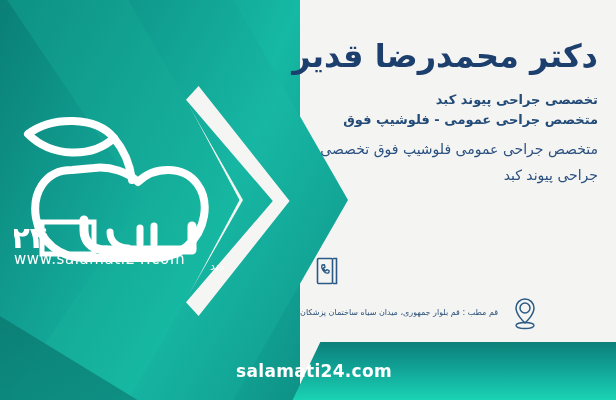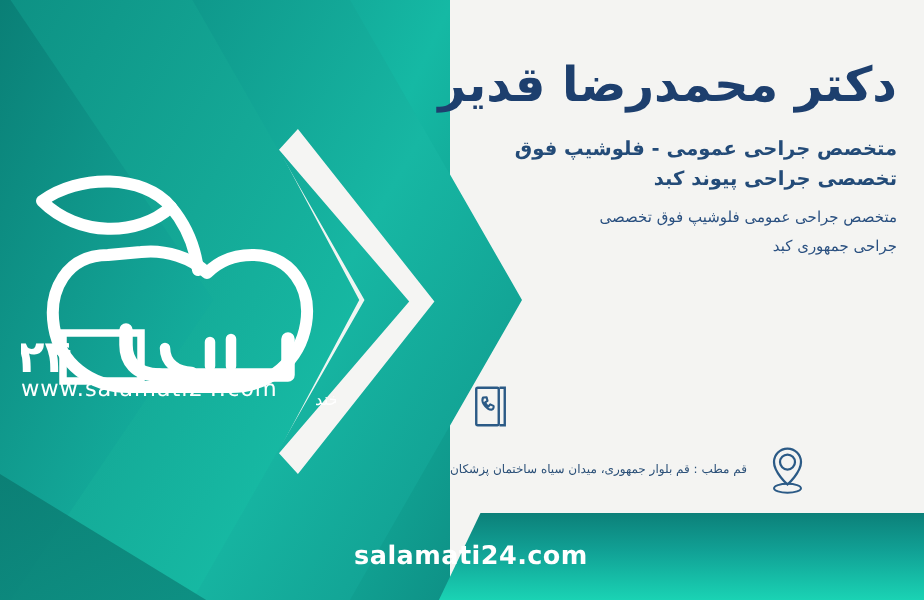--- a/index.html
+++ b/index.html
@@ -106,21 +106,21 @@
   .spec-main{
     margin-top:14px;
     font-size:13px;
     font-weight:bold;
     color:#234b78;
     line-height:1.55;
   }
 
   .spec-sub{
     margin-top:7px;
-    font-size:10px;
+    font-size:14px;
     color:#2a5080;
     line-height:1.85;
   }
 
   
   .contact{
     position:absolute;
     right:16px;
     z-index:8;
     display:flex;
@@ -215,27 +215,27 @@
     </svg>
   </div>
 
   <div style="position:absolute;left:14px;top:250px;width:210px;text-align:left;z-index:7;
               font-size:15px;color:#ffffff;letter-spacing:.6px;direction:ltr;">www.salamati24.com</div>
 
   <div class="info">
     <div class="doc-name">دکتر محمدرضا قدیر</div>
 
     <div class="spec-main">
+      <div>تخصصی جراحی پیوند کبد</div>
       <div>متخصص جراحی عمومی - فلوشیپ فوق</div>
-      <div>تخصصی جراحی پیوند کبد</div>
     </div>
 
     <div class="spec-sub">
       <div>متخصص جراحی عمومی فلوشیپ فوق تخصصی</div>
-      <div>جراحی جمهوری کبد</div>
+      <div>جراحی پیوند کبد</div>
     </div>
   </div>
 
   <div class="contact phone">
     <span class="c-icon">
       <svg width="26" height="30" viewBox="0 0 26 30">
         <rect x="3.5" y="2.5" width="15" height="25" rx="1" fill="none" stroke="#2b5a86" stroke-width="1.6"></rect>
         <path d="M19 2.5 L22.5 2.5 L22.5 27.5 L19 27.5" fill="none" stroke="#2b5a86" stroke-width="1.6"></path>
         <path d="M8 9 C8 9 7 11 8.5 13.5 C10 16 12.5 17.5 14 17 C15 16.6 15.3 15.3 15 14.6
                  L12.8 13.6 L11.6 15 C10.6 14.3 9.8 13.4 9.4 12.2 L11 11.2 L10.4 8.8 Z" fill="none" stroke="#2b5a86" stroke-width="1.4" stroke-linejoin="round"></path>

